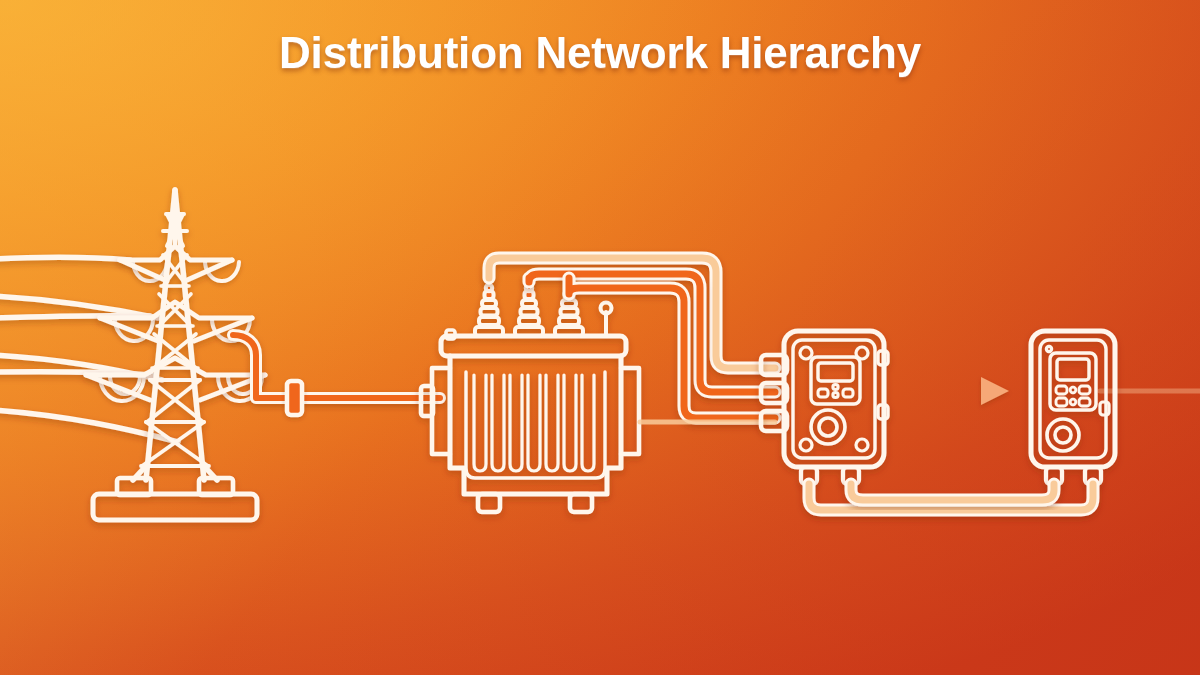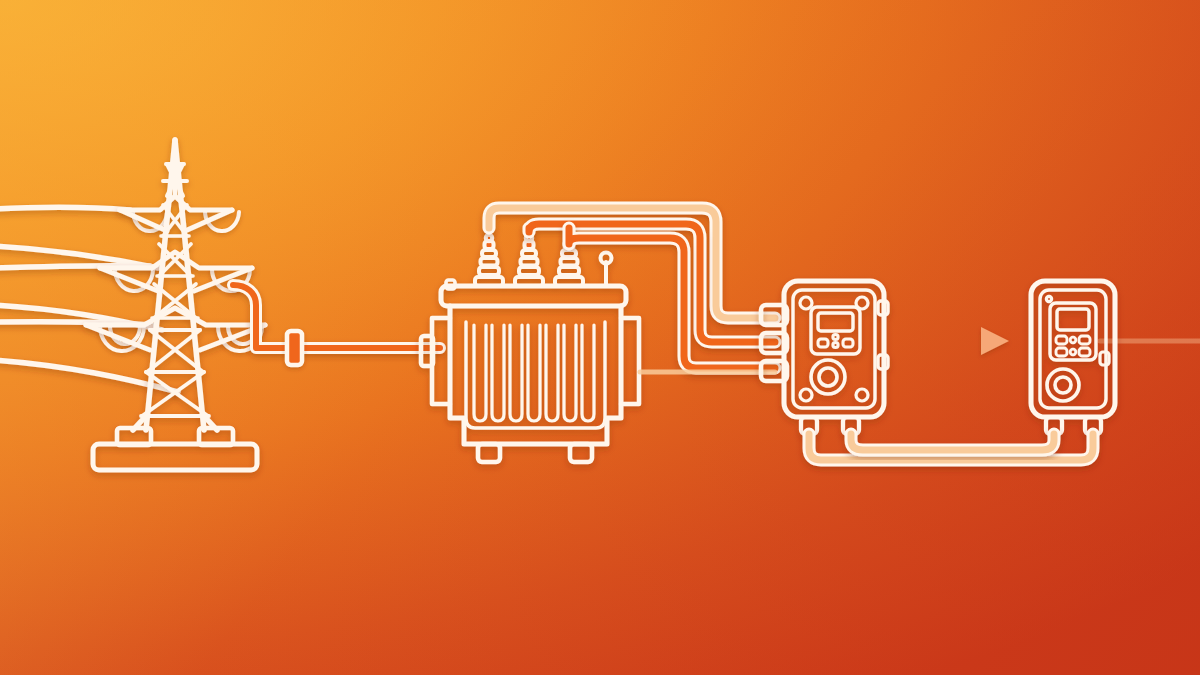--- a/index.html
+++ b/index.html
@@ -26,20 +26,21 @@
     text-shadow:0 3px 5px rgba(120,35,10,0.45), 0 1px 0 rgba(255,255,255,0.25);
   }
 
   svg.art{position:absolute;left:0;top:0;width:1200px;height:675px;z-index:2;overflow:visible;}
 </style>
 </head>
 <body>
 
 <div id="stage">
 
+  <div class="title">Distribution Network Hierarchy</div>
 
   <svg class="art" viewBox="0 0 1200 675">
     <defs>
       <filter id="ds" x="-40%" y="-40%" width="200%" height="200%">
         <feDropShadow dx="0" dy="3" stdDeviation="3" flood-color="#7A2A08" flood-opacity="0.35"></feDropShadow>
       </filter>
       <filter id="dsm" x="-40%" y="-40%" width="200%" height="200%">
         <feDropShadow dx="0" dy="2" stdDeviation="2" flood-color="#7A2A08" flood-opacity="0.30"></feDropShadow>
       </filter>
       <g id="bushing">

